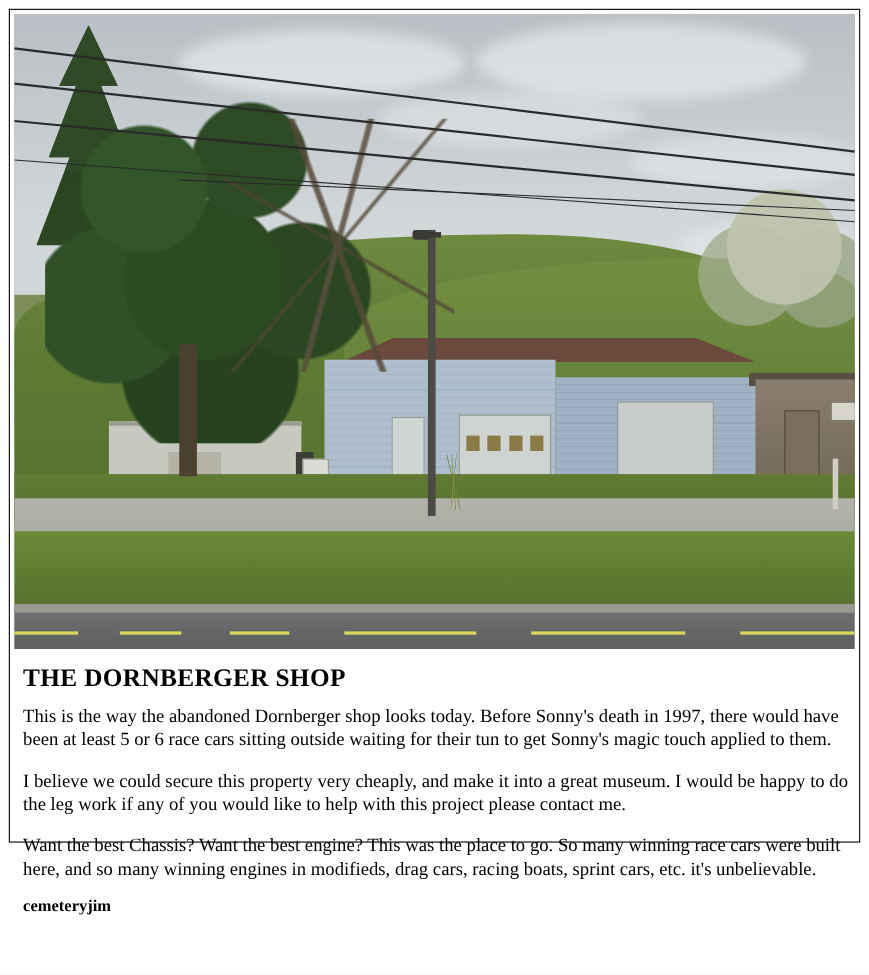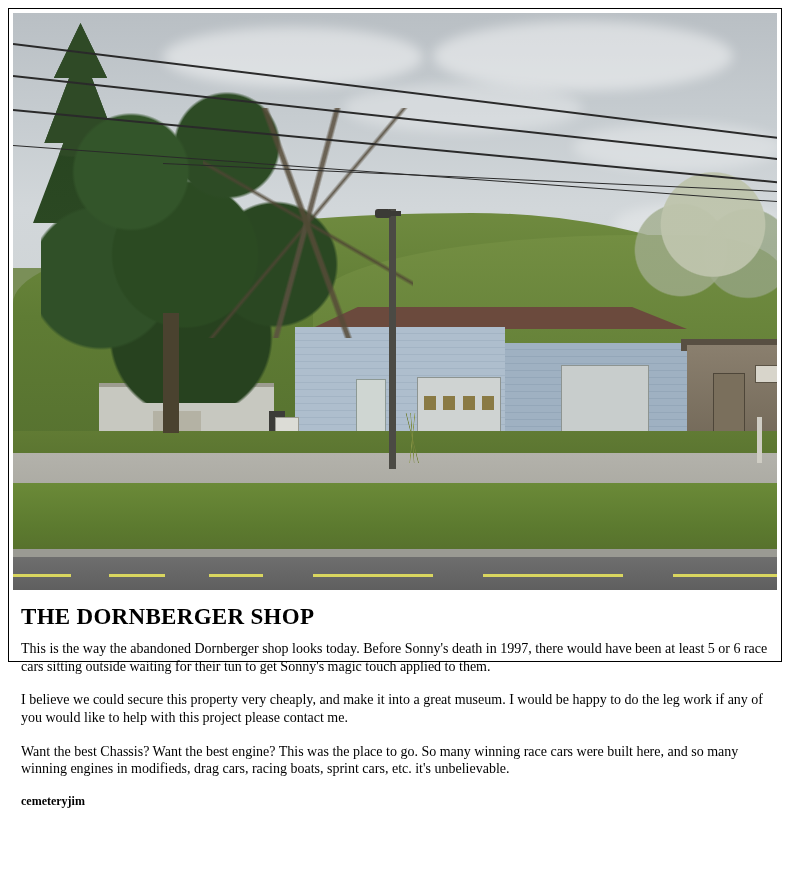--- a/index.html
+++ b/index.html
@@ -18,21 +18,21 @@
     width: 790px;
     height: 886px;
     box-sizing: border-box;
     background: #ffffff;
   }
   .frame {
     position: absolute;
     left: 8px;
     top: 8px;
     width: 774px;
-    height: 654px;
+    height: 758px;
     box-sizing: border-box;
     border: 1px solid #000000;
     background: #ffffff;
   }
   .photo {
     position: relative;
     margin: 4px 4px 0 4px;
     width: 764px;
     height: 577px;
     overflow: hidden;
@@ -295,27 +295,27 @@
     padding: 10px 10px 0 10px;
   }
   .title {
     font-family: "Liberation Serif", serif;
     font-weight: bold;
     font-size: 23px;
     letter-spacing: 0.3px;
     margin: 4px 0 10px 2px;
   }
   .para {
-    font-size: 14px;
+    font-size: 17px;
     line-height: 1.26;
     margin: 0 0 16px 2px;
     text-align: left;
   }
   .sig {
-    font-size: 12px;
+    font-size: 15px;
     font-weight: bold;
     margin: 0 0 6px 2px;
   }
 </style>
 </head>
 <body>
 
 <div class="page">
   <div class="frame">
 

